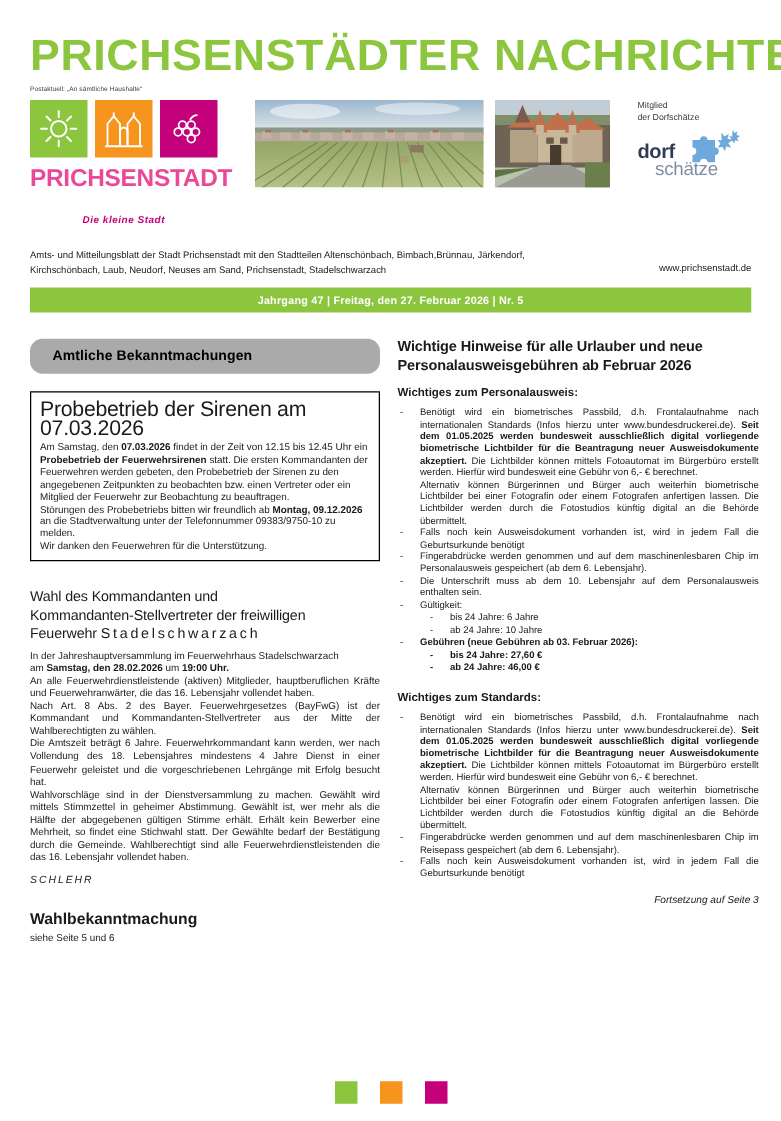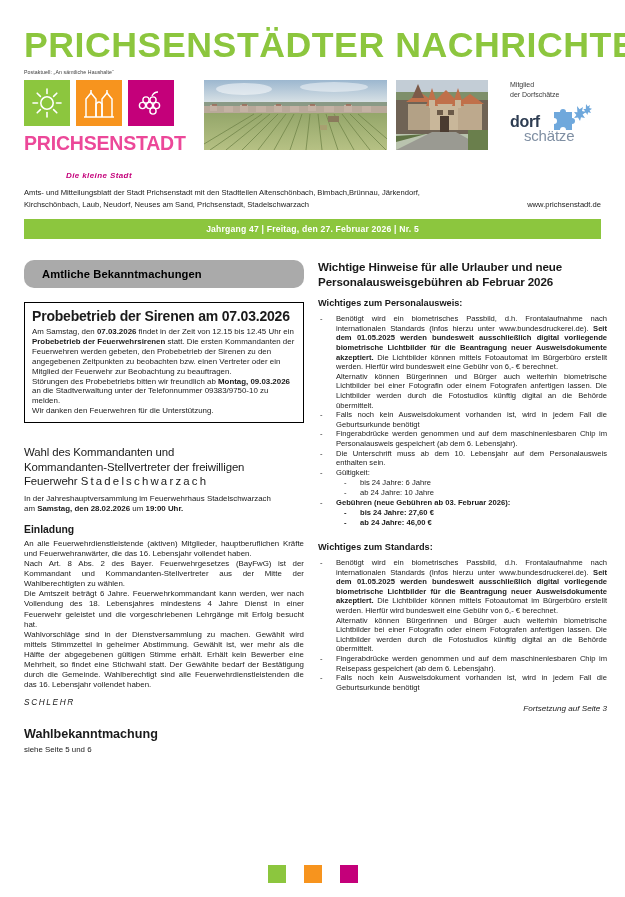--- a/index.html
+++ b/index.html
@@ -52,22 +52,22 @@
 
   .dorf-block{margin-left:22px;width:96px;}
   .dorf-text{font-size:7px;line-height:10px;color:#3a3a3a;}
   .dorf-logo{margin-top:13px;position:relative;height:34px;}
   .dorf-word1{font-size:16px;font-weight:bold;color:#2e3d52;letter-spacing:-0.3px;}
   .dorf-word2{font-size:15px;color:#7f8fa3;letter-spacing:-0.2px;margin-left:14px;margin-top:-4px;}
   .dorf-puzzle{position:absolute;left:40px;top:-9px;}
 
   
   .subtitle-row{
-    padding:0 24px;margin-top:7px;
-    display:flex;justify-content:space-between;align-items:center;
+    padding:0 24px;margin-top:18px;
+    display:flex;justify-content:space-between;align-items:flex-start;
   }
   .subtitle{font-size:7.6px;line-height:11.5px;color:#1a1a1a;max-width:430px;}
   .weburl{font-size:7.6px;color:#1a1a1a;white-space:nowrap;padding-top:11.5px;}
 
   .issue-bar{
     margin:9px 24px 12px 24px;background:#8CC63E;color:#ffffff;
     text-align:center;font-size:8.6px;font-weight:bold;
     padding:5px 0 5px 0;letter-spacing:0.2px;
   }
 
@@ -82,21 +82,21 @@
   .section-badge{
     background:#aaaaaa;color:#000;border-radius:10px;
     font-size:11.2px;font-weight:bold;
     padding:8px 0 8px 18px;letter-spacing:0.1px;
   }
 
   .box{
     border:1px solid #000;padding:6px 7px 6px 7px;margin-top:14px;
   }
   h2.art-title{
-    font-size:14px;font-weight:bold;margin:0 0 3px 0;line-height:15px;
+    font-size:17px;font-weight:normal;margin:0 0 3px 0;line-height:15px;
     letter-spacing:-0.2px;
   }
   .art-body{font-size:7.9px;line-height:9.9px;text-align:left;}
   .art-body p{margin:0;}
 
   h2.art-title2{
     font-size:11.4px;font-weight:normal;margin:22px 0 5px 0;line-height:14.5px;
     letter-spacing:-0.1px;
   }
   .spaced{letter-spacing:2.2px;}
@@ -317,40 +317,39 @@
 
       <div class="section-badge">Amtliche Bekanntmachungen</div>
 
       <div class="box">
         <h2 class="art-title">Probebetrieb der Sirenen am 07.03.2026</h2>
         <div class="art-body">
           <p>
             <span>Am Samstag, den </span><span class="b">07.03.2026</span><span> findet in der Zeit von 12.15 bis 12.45 Uhr ein </span><span class="b">Probebetrieb der Feuerwehrsirenen</span><span> statt. Die ersten Kommandanten der Feuerwehren werden gebeten, den Probebetrieb der Sirenen zu den angegebenen Zeitpunkten zu beobachten bzw. einen Vertreter oder ein Mitglied der Feuerwehr zur Beobachtung zu beauftragen.</span>
           </p>
           <p>
-            <span>Störungen des Probebetriebs bitten wir freundlich ab </span><span class="b">Montag, 09.03.2026</span><span> an die Stadtverwaltung unter der Telefonnummer 09383/9750-10 zu melden.</span>
+            <span>Störungen des Probebetriebs bitten wir freundlich ab </span><span class="b">Montag, 09.12.2026</span><span> an die Stadtverwaltung unter der Telefonnummer 09383/9750-10 zu melden.</span>
           </p>
           <p>Wir danken den Feuerwehren für die Unterstützung.</p>
         </div>
       </div>
 
       <h2 class="art-title2">
         <span>Wahl des Kommandanten und</span><br>
         <span>Kommandanten-Stellvertreter der freiwilligen</span><br>
         <span>Feuerwehr </span><span class="spaced">Stadelschwarzach</span>
       </h2>
 
       <div class="body-txt">
         <p>In der Jahreshauptversammlung im Feuerwehrhaus Stadelschwarzach</p>
         <p>
           <span>am </span><span class="b">Samstag, den 28.02.2026</span><span> um </span><span class="b">19:00 Uhr.</span>
         </p>
       </div>
 
-      <h3 class="sub-title">Einladung</h3>
 
       <div class="body-txt body-just">
         <p>An alle Feuerwehrdienstleistende (aktiven) Mitglieder, hauptberuflichen Kräfte und Feuerwehranwärter, die das 16. Lebensjahr vollendet haben.</p>
         <p>Nach Art. 8 Abs. 2 des Bayer. Feuerwehrgesetzes (BayFwG) ist der Kommandant und Kommandanten-Stellvertreter aus der Mitte der Wahlberechtigten zu wählen.</p>
         <p>Die Amtszeit beträgt 6 Jahre. Feuerwehrkommandant kann werden, wer nach Vollendung des 18. Lebensjahres mindestens 4 Jahre Dienst in einer Feuerwehr geleistet und die vorgeschriebenen Lehrgänge mit Erfolg besucht hat.</p>
         <p>Wahlvorschläge sind in der Dienstversammlung zu machen. Gewählt wird mittels Stimmzettel in geheimer Abstimmung. Gewählt ist, wer mehr als die Hälfte der abgegebenen gültigen Stimme erhält. Erhält kein Bewerber eine Mehrheit, so findet eine Stichwahl statt. Der Gewählte bedarf der Bestätigung durch die Gemeinde. Wahlberechtigt sind alle Feuerwehrdienstleistenden die das 16. Lebensjahr vollendet haben.</p>
       </div>
 
       <div class="sig">SCHLEHR</div>
 

